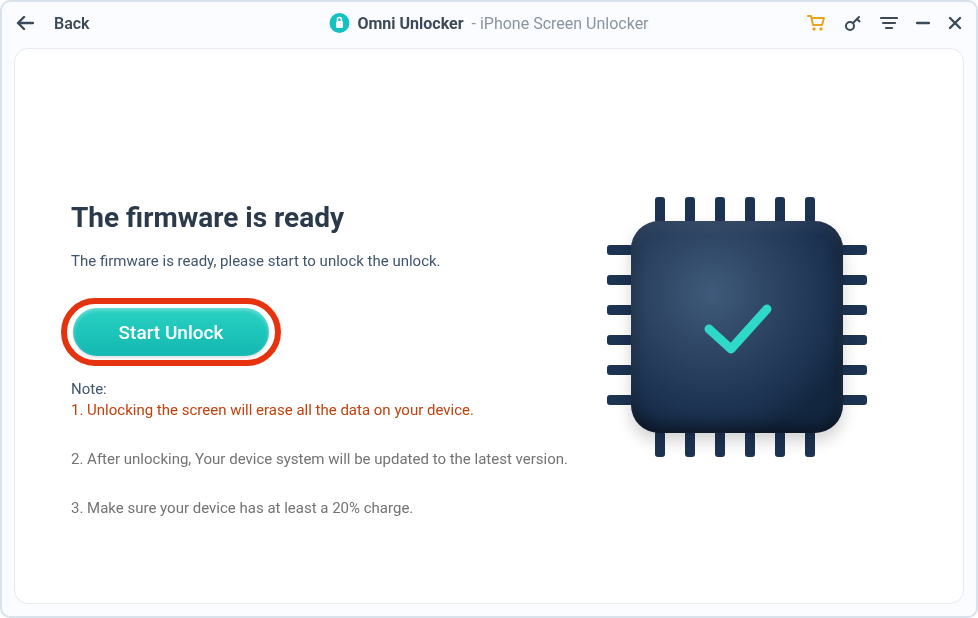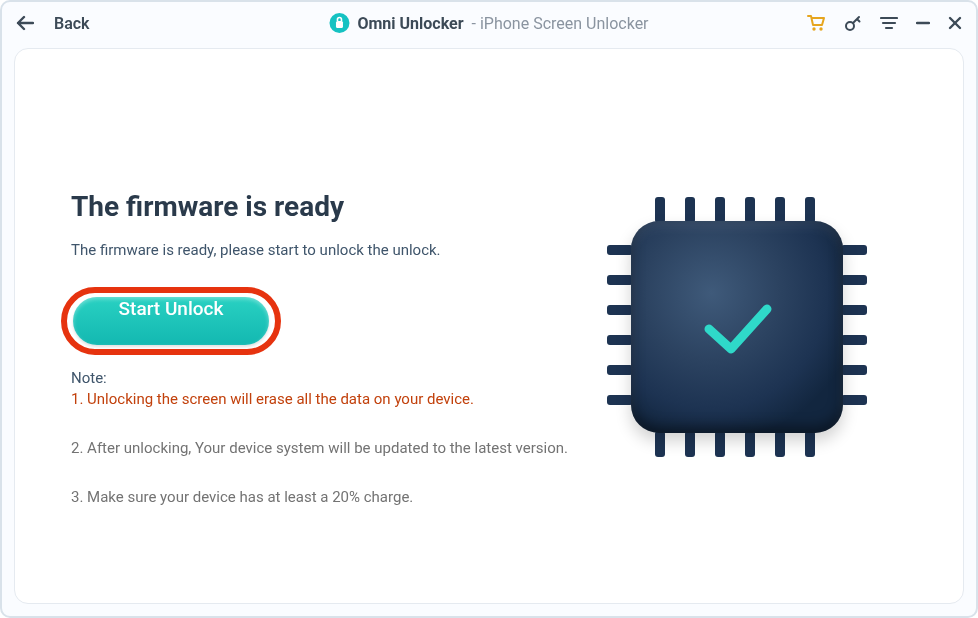--- a/index.html
+++ b/index.html
@@ -67,21 +67,21 @@
       flex: 1;
       margin: 4px 12px 12px 12px;
       background: #ffffff;
       border: 1px solid #e5eaf0;
       border-radius: 14px;
       position: relative;
     }
     .left-col {
       position: absolute;
       left: 56px;
-      top: 141px;
+      top: 152px;
       width: 520px;
     }
     .heading {
       color: #2a3a4b;
       font-size: 28px;
       font-weight: 700;
       margin-bottom: 18px;
     }
     .subtitle {
       color: #3f556b;
@@ -98,20 +98,21 @@
     }
     .start-btn {
       width: 196px;
       height: 48px;
       background: linear-gradient(180deg,#29d1c2 0%, #13b8b1 100%);
       border-radius: 28px;
       color: #fff;
       font-size: 19px;
       font-weight: 500;
       display: flex;
+      align-items: center;
       justify-content: center;
       box-shadow: inset 0 2px 4px rgba(255,255,255,0.35), 0 2px 3px rgba(0,0,0,0.12);
       cursor: pointer;
     }
     .note-label { color:#3f556b; font-size:15px; }
     .note-line { font-size:15px; line-height:1.65; }
     .note-red { color:#c2410c; }
     .note-grey { color:#737373;margin-top:24px; }
 
     .chip-graphic {

